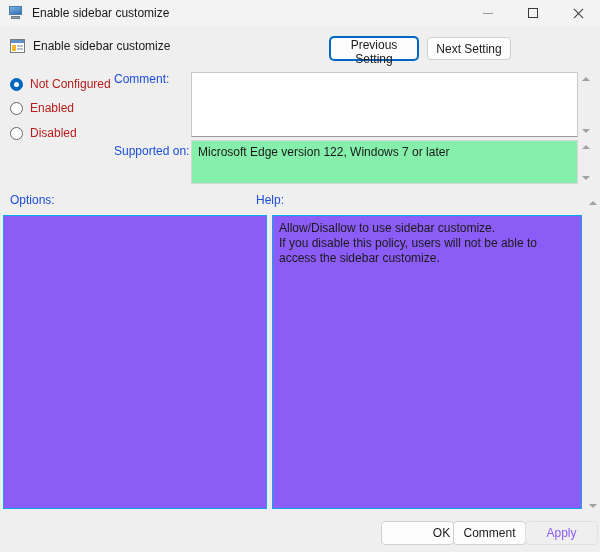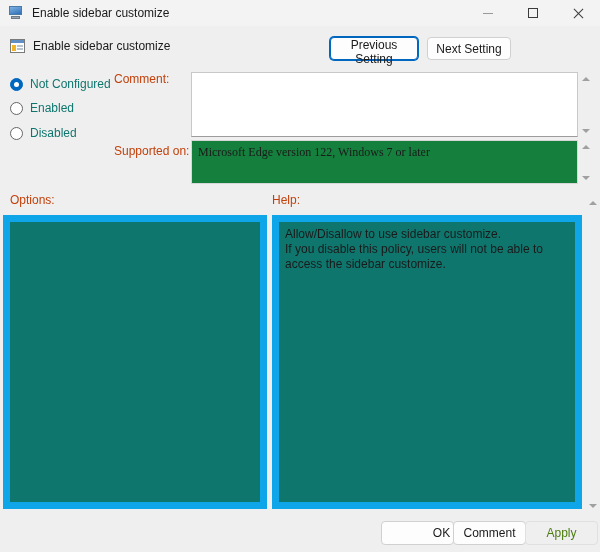--- a/index.html
+++ b/index.html
@@ -147,42 +147,42 @@
     content: "";
     position: absolute;
     left: 3px; top: 3px;
     width: 5px; height: 5px;
     border-radius: 50%;
     background: #fff;
   }
   .radio-label {
     margin-left: 7px;
     font-size: 12px;
-    color: #0f766e;
+    color: #b91c1c;
     white-space: nowrap;
   }
 
   
   .field-label {
     position: absolute;
     font-size: 12px;
-    color: #c2410c;
+    color: #1d4ed8;
     white-space: nowrap;
   }
 
   
   .boxfield {
     position: absolute;
     background: #ffffff;
     border: 1px solid #c8c8c8;
     border-bottom-color: #9c9c9c;
     box-sizing: border-box;
     overflow: hidden;
   }
-  .boxfield.readonly { background: #15803d; border-color: #d7d7d7; font-family: Liberation Serif, serif; }
+  .boxfield.readonly { background: #86efac; border-color: #d7d7d7; }
   .boxtext {
     position: absolute;
     left: 6px; top: 4px;
     right: 6px;
     font-size: 12px;
     color: #1a1a1a;
     line-height: 15px;
   }
 
   .vscroll {
@@ -211,22 +211,22 @@
   .tri-down {
     width: 0; height: 0;
     border-left: 4px solid transparent;
     border-right: 4px solid transparent;
     border-top: 4px solid #a0a0a0;
   }
 
   
   .pane {
     position: absolute;
-    background: #0f766e;
-    border: 7px solid #0ea5e9;
+    background: #8b5cf6;
+    border: 1px solid #0ea5e9;
     box-sizing: border-box;
     overflow: hidden;
   }
   .help-text {
     position: absolute;
     left: 6px; top: 5px;
     right: 8px;
     font-size: 12px;
     line-height: 15px;
     color: #1a1a1a;
@@ -258,21 +258,21 @@
     border: 1px solid #d0d0d0;
     border-radius: 4px;
     font-family: "Liberation Sans", sans-serif;
     font-size: 12px;
     color: #1a1a1a;
     cursor: default;
     padding: 0;
     box-sizing: border-box;
   }
   .dlg-btn.disabled {
-    color: #4d7c0f;
+    color: #8b5cf6;
     background: #efefef;
     border-color: #e0e0e0;
   }
   #btn-ok { left: 381px; padding-left: 48px; }
   #btn-cancel { left: 453px; }
   #btn-apply { left: 525px; }
 
   
   .mon-screen {
     position: absolute;
@@ -402,21 +402,21 @@
     <div class="arrow down">
         <span class="tri-down"></span>
       </div>
   </div>
 
   <div class="field-label" style="left:10px; top:193px;">Options:</div>
   <div class="pane" style="left:3px; top:215px; width:264px; height:294px;">
     <div class="help-text"></div>
   </div>
 
-  <div class="field-label" style="left:272px; top:193px;">Help:</div>
+  <div class="field-label" style="left:256px; top:193px;">Help:</div>
   <div class="pane" style="left:272px; top:215px; width:310px; height:294px;">
     <div class="help-text">
       <p>Allow/Disallow to use sidebar customize.</p>
       <p>If you disable this policy, users will not be able to access the sidebar customize.</p>
     </div>
   </div>
 
   <div id="dialog-scrollbar">
     <div class="arrow" style="top:0;">
       <span class="tri-up"></span>

